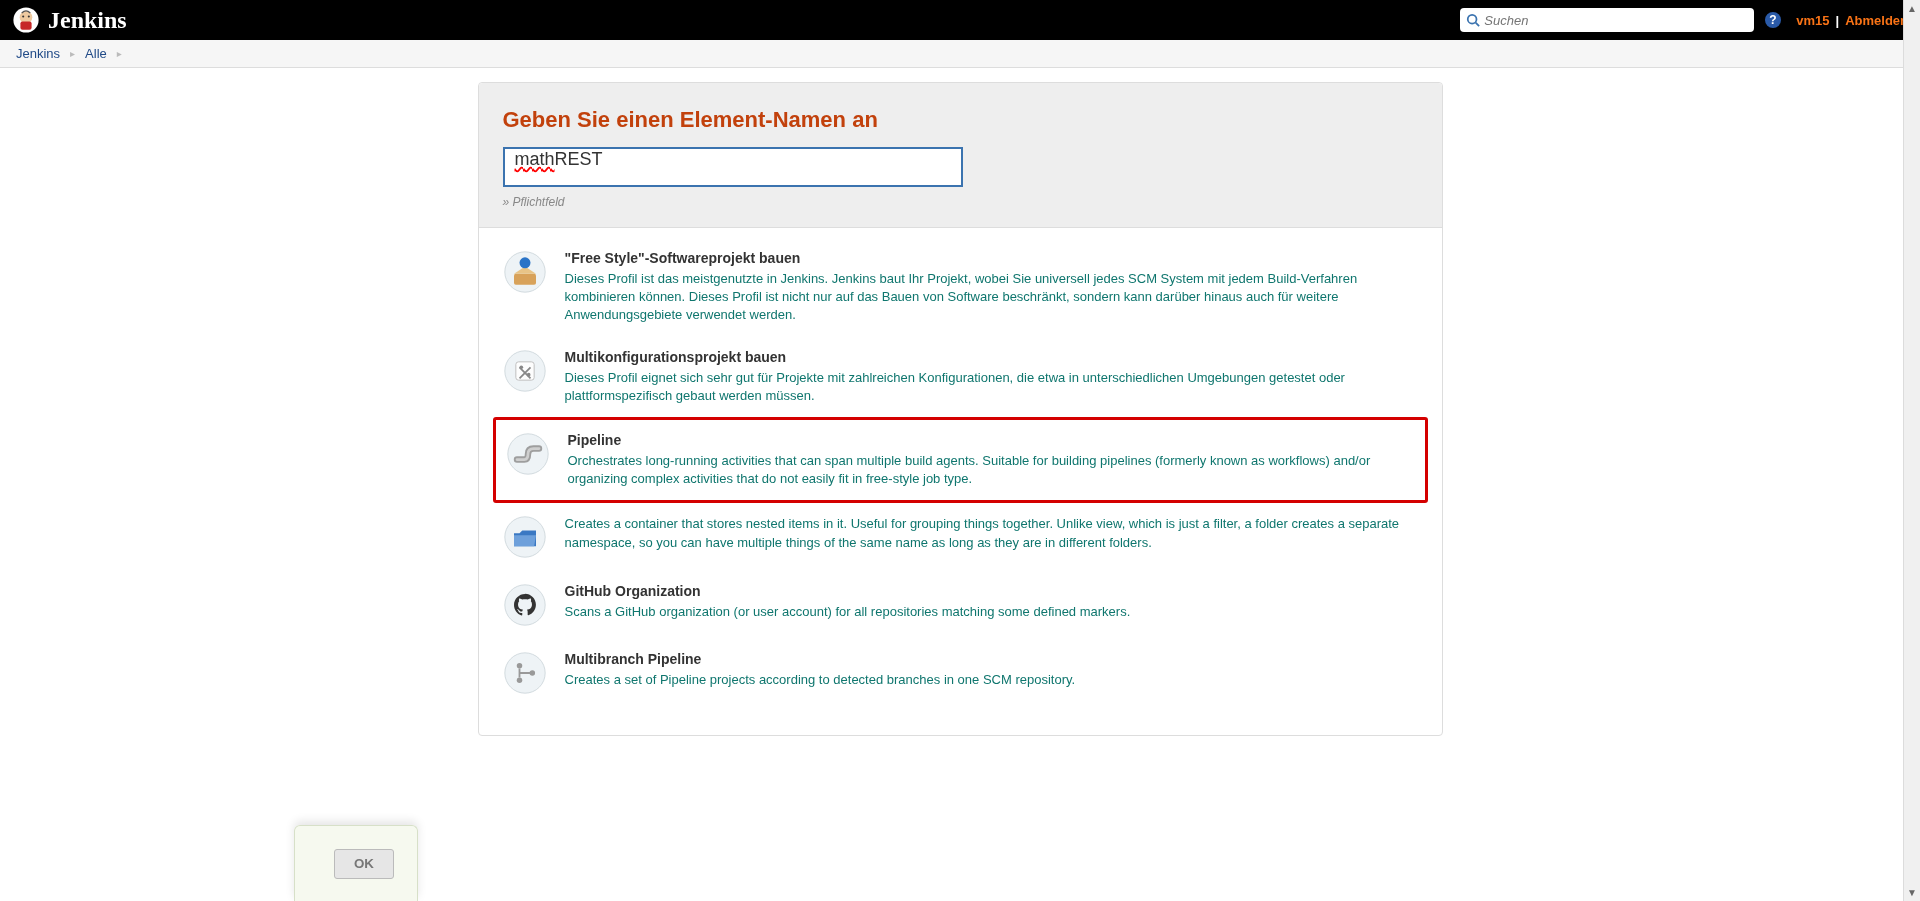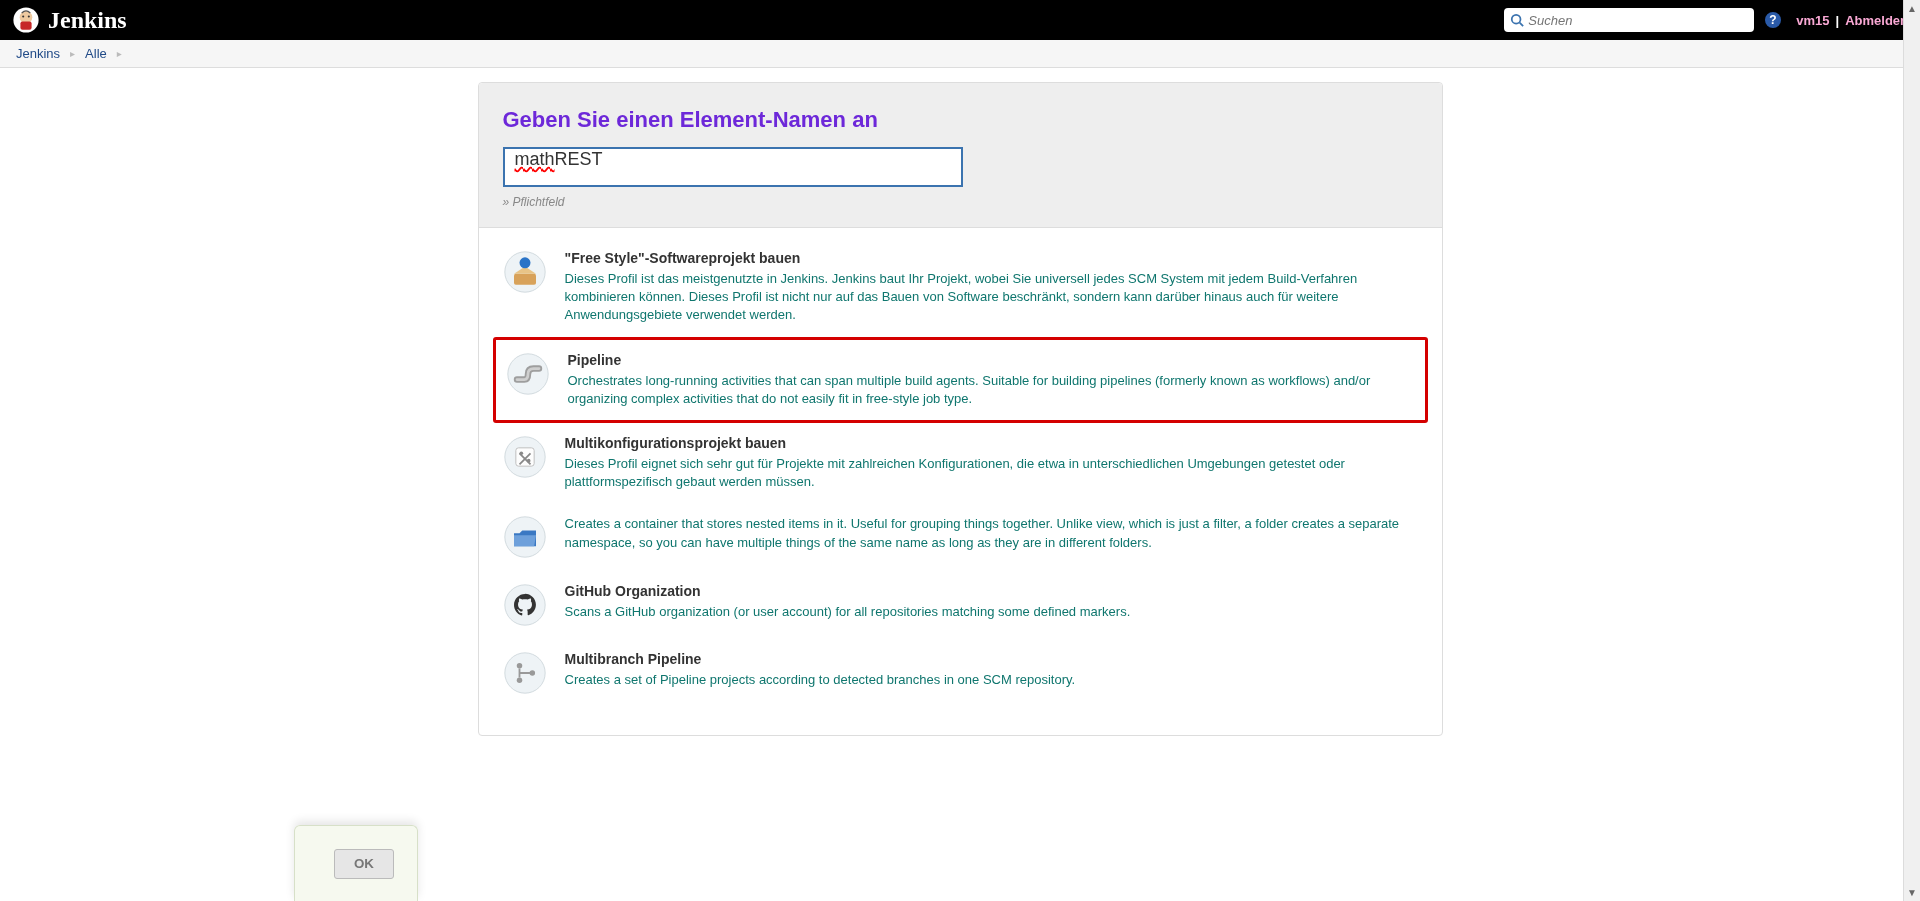--- a/index.html
+++ b/index.html
@@ -23,21 +23,21 @@
     font-size: 24px;
     font-weight: bold;
     color: #fff;
   }
   .header-logo svg { width: 28px; height: 28px; }
   .header-spacer { flex: 1; }
   .search-box {
     background: #fff;
     border-radius: 4px;
     height: 24px;
-    width: 250px;
+    width: 294px;
     display: flex;
     align-items: center;
     padding: 0 6px;
     gap: 4px;
   }
   .search-box input {
     border: none;
     outline: none;
     flex: 1;
     font-size: 13px;
@@ -45,21 +45,21 @@
     color: #777;
     background: transparent;
   }
   .search-icon { width: 14px; height: 14px; }
   .help-icon {
     margin-left: 10px;
     width: 18px; height: 18px;
     display: inline-flex; align-items: center; justify-content: center;
   }
   .header-links { margin-left: 14px; display: flex; align-items: center; gap: 6px; font-weight: bold; font-size: 13px; }
-  .header-links a { color: #f9a8d4; text-decoration: none; }
+  .header-links a { color: #f97316; text-decoration: none; }
   .header-sep { color: #fff; }
 
   
   .breadcrumb {
     background: #f6f6f6;
     border-bottom: 1px solid #ddd;
     height: 28px;
     display: flex;
     align-items: center;
     padding: 0 16px;
@@ -86,21 +86,21 @@
     background: #eee;
     padding: 24px 24px 18px 24px;
     border-top-left-radius: 4px;
     border-top-right-radius: 4px;
     border-bottom: 1px solid #ddd;
   }
   .card-top h2 {
     font-size: 22px;
     font-weight: bold;
     margin-bottom: 14px;
-    color: #6d28d9;
+    color: #c2410c;
   }
   .name-input {
     width: 460px;
     height: 40px;
     border: 2px solid #3b73af;
     padding: 0 10px;
     font-size: 18px;
     outline: none;
     background: #fff;
   }
@@ -247,51 +247,51 @@
             <polygon points="12,26 24,18 36,26" fill="#e8c487"></polygon>
             <circle cx="24" cy="14" r="6" fill="#2b74c7"></circle>
           </svg>
         </div>
         <div class="item-body">
           <div class="item-title">"Free Style"-Softwareprojekt bauen</div>
           <div class="item-desc">Dieses Profil ist das meistgenutzte in Jenkins. Jenkins baut Ihr Projekt, wobei Sie universell jedes SCM System mit jedem Build-Verfahren kombinieren können. Dieses Profil ist nicht nur auf das Bauen von Software beschränkt, sondern kann darüber hinaus auch für weitere Anwendungsgebiete verwendet werden.</div>
         </div>
       </div>
 
-      <div class="item highlight">
-        <div class="item-icon">
-          <svg viewBox="0 0 48 48">
-            <circle cx="24" cy="24" r="22" fill="#eef3f6" stroke="#cfd8dc"></circle>
-            <path d="M12 30 L20 30 Q24 30 24 24 Q24 18 30 18 L36 18" stroke="#9e9e9e" stroke-width="7" fill="none" stroke-linecap="round"></path>
-            <path d="M12 30 L20 30 Q24 30 24 24 Q24 18 30 18 L36 18" stroke="#cfcfcf" stroke-width="3" fill="none" stroke-linecap="round"></path>
-          </svg>
-        </div>
-        <div class="item-body">
-          <div class="item-title">Pipeline</div>
-          <div class="item-desc">Orchestrates long-running activities that can span multiple build agents. Suitable for building pipelines (formerly known as workflows) and/or organizing complex activities that do not easily fit in free-style job type.</div>
-        </div>
-      </div>
-
       <div class="item">
         <div class="item-icon">
           <svg viewBox="0 0 48 48">
             <circle cx="24" cy="24" r="22" fill="#eef3f6" stroke="#cfd8dc"></circle>
             <rect x="14" y="14" width="20" height="20" rx="3" fill="#fdfdfd" stroke="#bbb"></rect>
             <line x1="18" y1="20" x2="30" y2="32" stroke="#888" stroke-width="2"></line>
             <line x1="30" y1="20" x2="18" y2="32" stroke="#888" stroke-width="2"></line>
             <circle cx="20" cy="20" r="2" fill="#888"></circle>
             <circle cx="28" cy="28" r="2" fill="#888"></circle>
           </svg>
         </div>
         <div class="item-body">
           <div class="item-title">Multikonfigurationsprojekt bauen</div>
           <div class="item-desc">Dieses Profil eignet sich sehr gut für Projekte mit zahlreichen Konfigurationen, die etwa in unterschiedlichen Umgebungen getestet oder plattformspezifisch gebaut werden müssen.</div>
         </div>
       </div>
 
+      <div class="item highlight">
+        <div class="item-icon">
+          <svg viewBox="0 0 48 48">
+            <circle cx="24" cy="24" r="22" fill="#eef3f6" stroke="#cfd8dc"></circle>
+            <path d="M12 30 L20 30 Q24 30 24 24 Q24 18 30 18 L36 18" stroke="#9e9e9e" stroke-width="7" fill="none" stroke-linecap="round"></path>
+            <path d="M12 30 L20 30 Q24 30 24 24 Q24 18 30 18 L36 18" stroke="#cfcfcf" stroke-width="3" fill="none" stroke-linecap="round"></path>
+          </svg>
+        </div>
+        <div class="item-body">
+          <div class="item-title">Pipeline</div>
+          <div class="item-desc">Orchestrates long-running activities that can span multiple build agents. Suitable for building pipelines (formerly known as workflows) and/or organizing complex activities that do not easily fit in free-style job type.</div>
+        </div>
+      </div>
+
       <div class="item">
         <div class="item-icon">
           <svg viewBox="0 0 48 48">
             <circle cx="24" cy="24" r="22" fill="#eef3f6" stroke="#cfd8dc"></circle>
             <path d="M12 20 L18 20 L21 17 L36 17 L36 34 L12 34 Z" fill="#3a78c3"></path>
             <path d="M12 22 L36 22 L34 34 L12 34 Z" fill="#6ea0db"></path>
           </svg>
         </div>
         <div class="item-body">
           <div class="item-desc">Creates a container that stores nested items in it. Useful for grouping things together. Unlike view, which is just a filter, a folder creates a separate namespace, so you can have multiple things of the same name as long as they are in different folders.</div>

